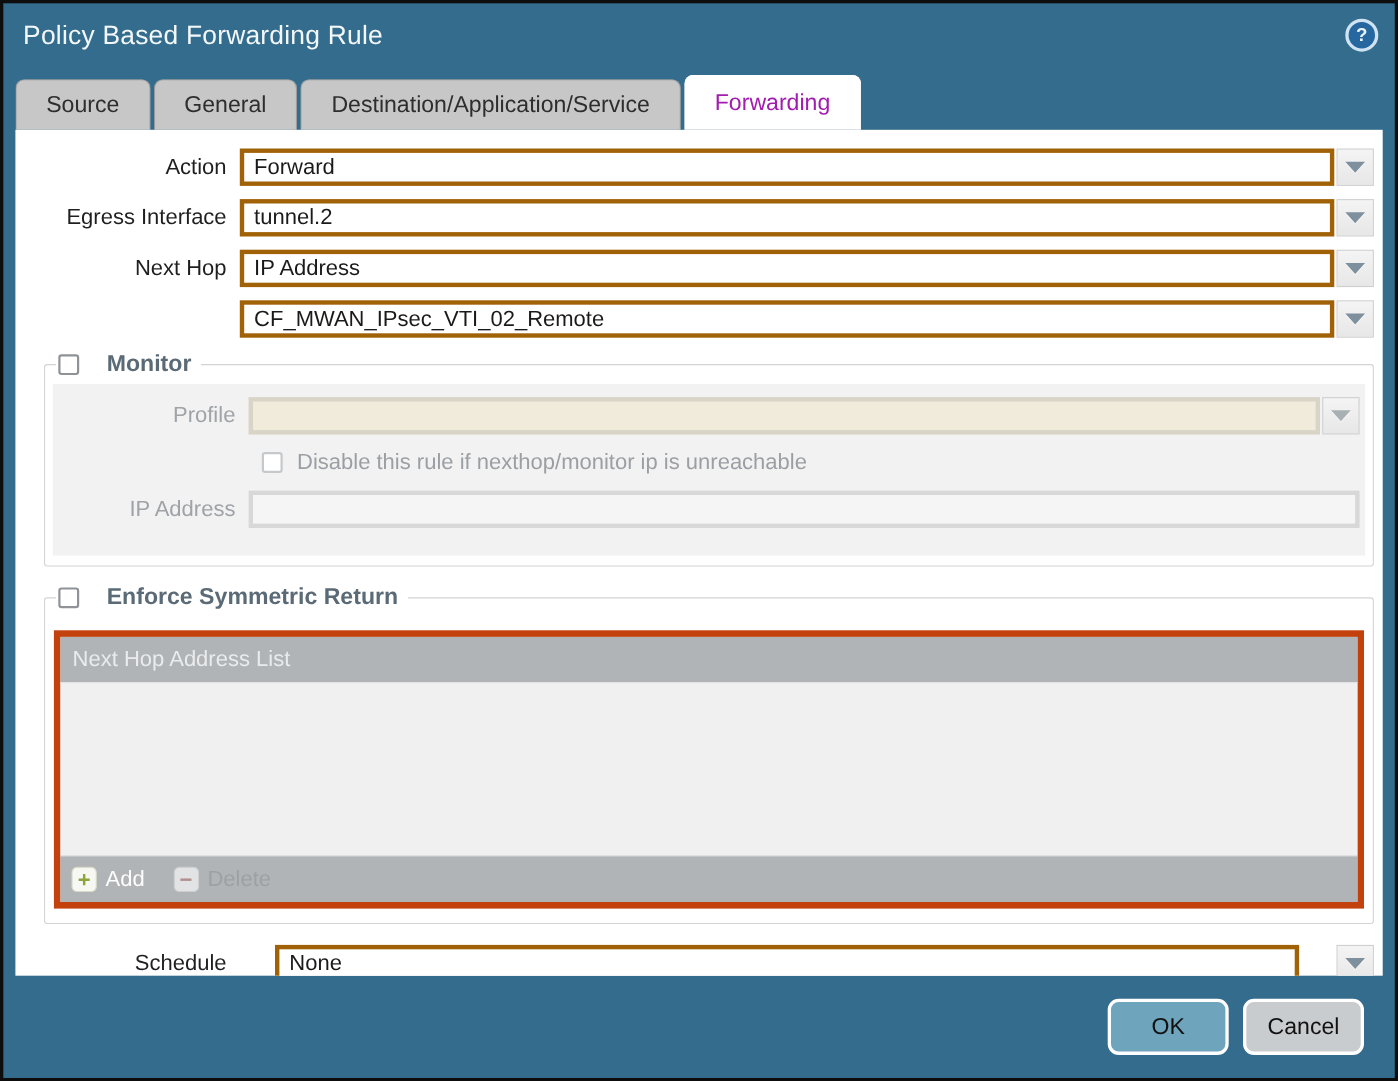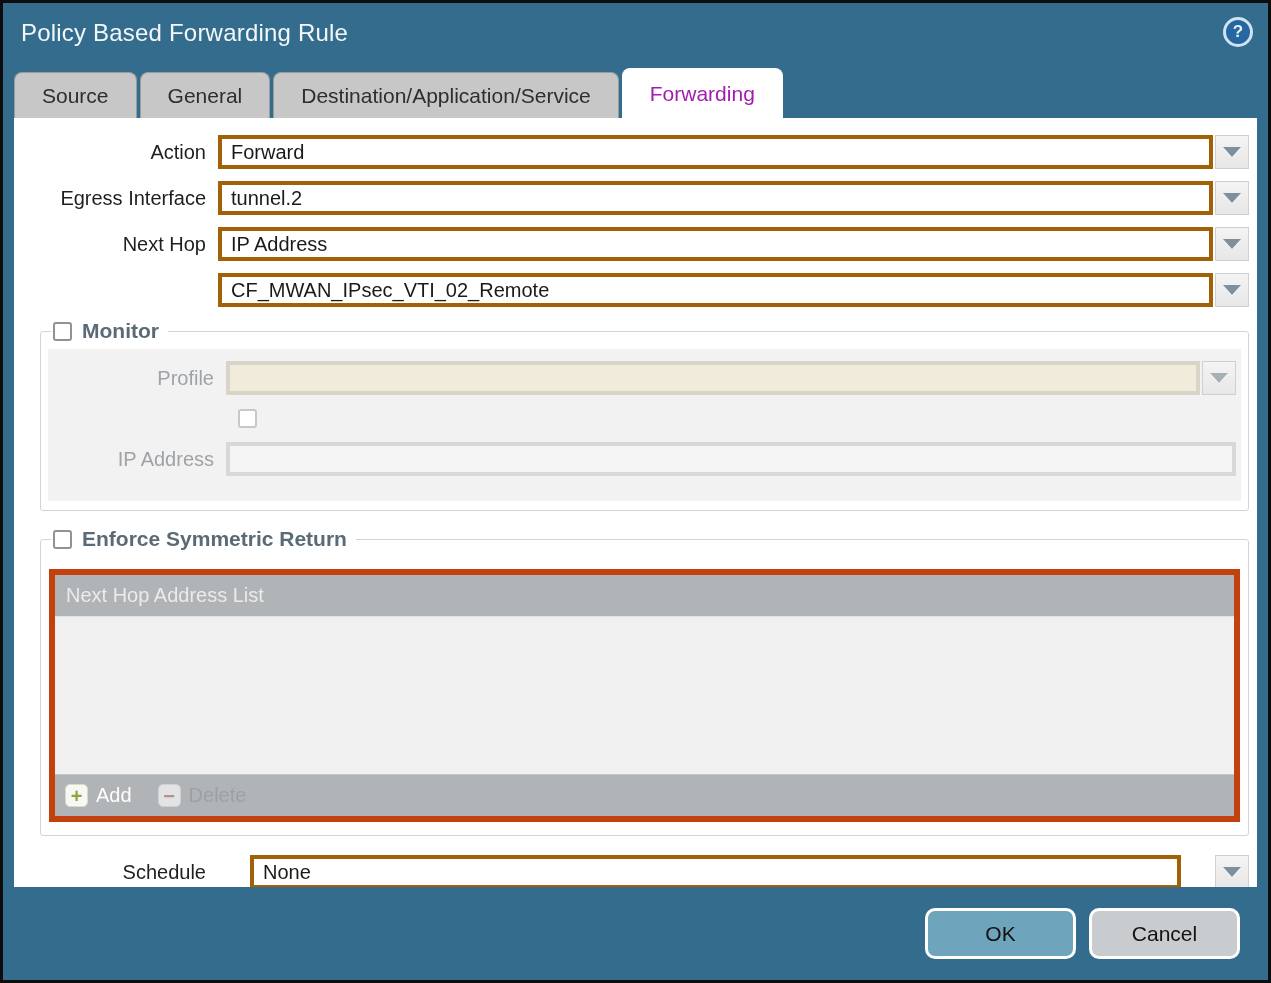--- a/index.html
+++ b/index.html
@@ -98,21 +98,21 @@
   
   fieldset {
     border: 1px solid #d4d4d4; border-radius: 3px;
     margin: 0 0 16px 18px;
     padding: 6px 7px 9px 7px;
   }
   legend {
     display: flex; align-items: center;
     padding: 0 9px 0 2px; margin-left: 3px;
     font-size: 21px; font-weight: bold; color: #5a6b77;
-    gap: 10px;
+    gap: 25px;
   }
   .checkbox {
     width: 19px; height: 19px;
     border: 2px solid #8f9296; border-radius: 3px;
     background: #fff; display: inline-block;
     cursor: pointer; flex: 0 0 19px;
   }
   .checkbox.disabled { border-color: #c6c9cc; cursor: default; }
   .panel {
     background: #f2f2f2;
@@ -152,21 +152,21 @@
   .icon-del { background: #e2e3e4; color: #b38e8e; border: 1px solid #cdcfd1; }
   .tbl-btn .lbl { font-size: 20px; color: #fdfdfd; }
   .tbl-btn.disabled .lbl { color: #9da1a4; }
   
   .footer {
     height: 93px; flex: 0 0 93px;
     display: flex; align-items: center; justify-content: flex-end;
     padding-right: 28px; gap: 13px;
   }
   .btn {
-    width: 151px; height: 51px;
+    width: 110px; height: 51px;
     border: 3px solid #ffffff; border-radius: 10px;
     font-size: 21px; color: #121212;
     font-family: "Liberation Sans", "DejaVu Sans", sans-serif;
     display: flex; align-items: center; justify-content: center;
     cursor: pointer;
   }
   .btn-ok { background: #6fa4bd; }
   .btn-cancel { background: #c9cccf; }
 </style>
 </head>
@@ -238,20 +238,21 @@
       <div class="panel">
         <div class="form-row">
           <div class="form-label">Profile</div>
           <div class="field cream"></div>
           <div class="dd-btn disabled">
             <span class="dd-tri"></span>
           </div>
         </div>
         <div class="inline-check-row">
           <span class="checkbox disabled"></span>
+          <span>Disable this rule if nexthop/monitor ip is unreachable</span>
         </div>
         <div class="form-row">
           <div class="form-label">IP Address</div>
           <div class="field disabled"></div>
         </div>
       </div>
     </fieldset>
 
     <fieldset>
       <legend>

